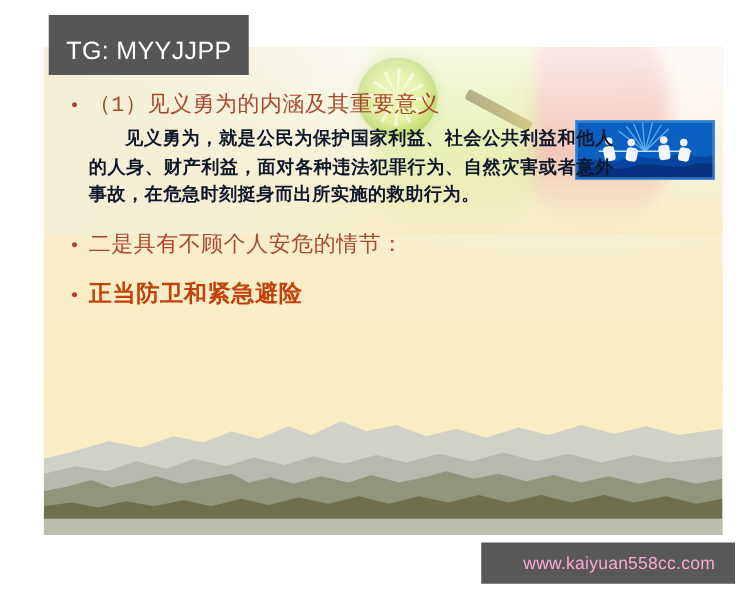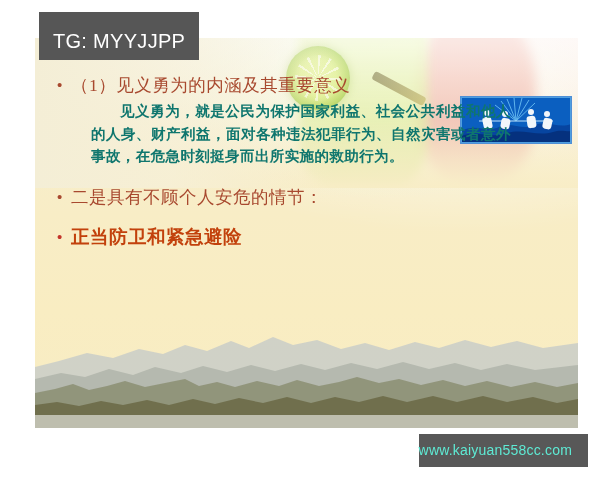--- a/index.html
+++ b/index.html
@@ -124,41 +124,41 @@
     width: 14px;
     flex: 0 0 14px;
     color: #a8492f;
     font-size: 15px;
     line-height: 26px;
     text-align: left;
   }
   .bullet-dot.red { color: #c3342a; }
 
   .heading {
-    font-family: Liberation Serif, serif;
+    font-family: Liberation Mono, monospace;
     font-size: 17.5px;
     line-height: 26px;
     color: #a8492f;
     letter-spacing: .5px;
     white-space: nowrap;
     text-align: center;
   }
   .heading.red {
     color: #c2410c;
     font-weight: bold;
     font-size: 18.5px;
   }
 
   .para {
     font-family: "DejaVu Serif", "Liberation Serif", serif;
     font-weight: bold;
     font-size: 14.5px;
     line-height: 22.5px;
-    color: #0f766e;
-    margin: 2px 0 0 34px;
+    color: #0f172a;
+    margin: 2px 0 0 14px;
     letter-spacing: .4px;
     text-align: justify;
     max-width: 420px;
   }
   .para.indent { text-indent: 2em; }
 
   .gap-a { height: 16px; }
   .gap-b { height: 14px; }
 
   
@@ -184,24 +184,24 @@
     font-size: 20px;
     padding: 18px 14px 7px 14px;
     letter-spacing: .3px;
     white-space: nowrap;
     margin-left: 27px;
   }
   .wm-badge {
     position: absolute;
     right: 12px; bottom: 13px;
     background: #585858;
-    color: #5eead4;
+    color: #f9a8d4;
     font-family: "Liberation Sans", sans-serif;
     font-size: 14px;
-    padding: 8px 16px 9px 0;
+    padding: 8px 16px 9px 34px;
     letter-spacing: .2px;
     white-space: nowrap;
   }
 </style>
 </head>
 <body>
 
 <div id="slide">
 
   <div class="bg-base"></div>

